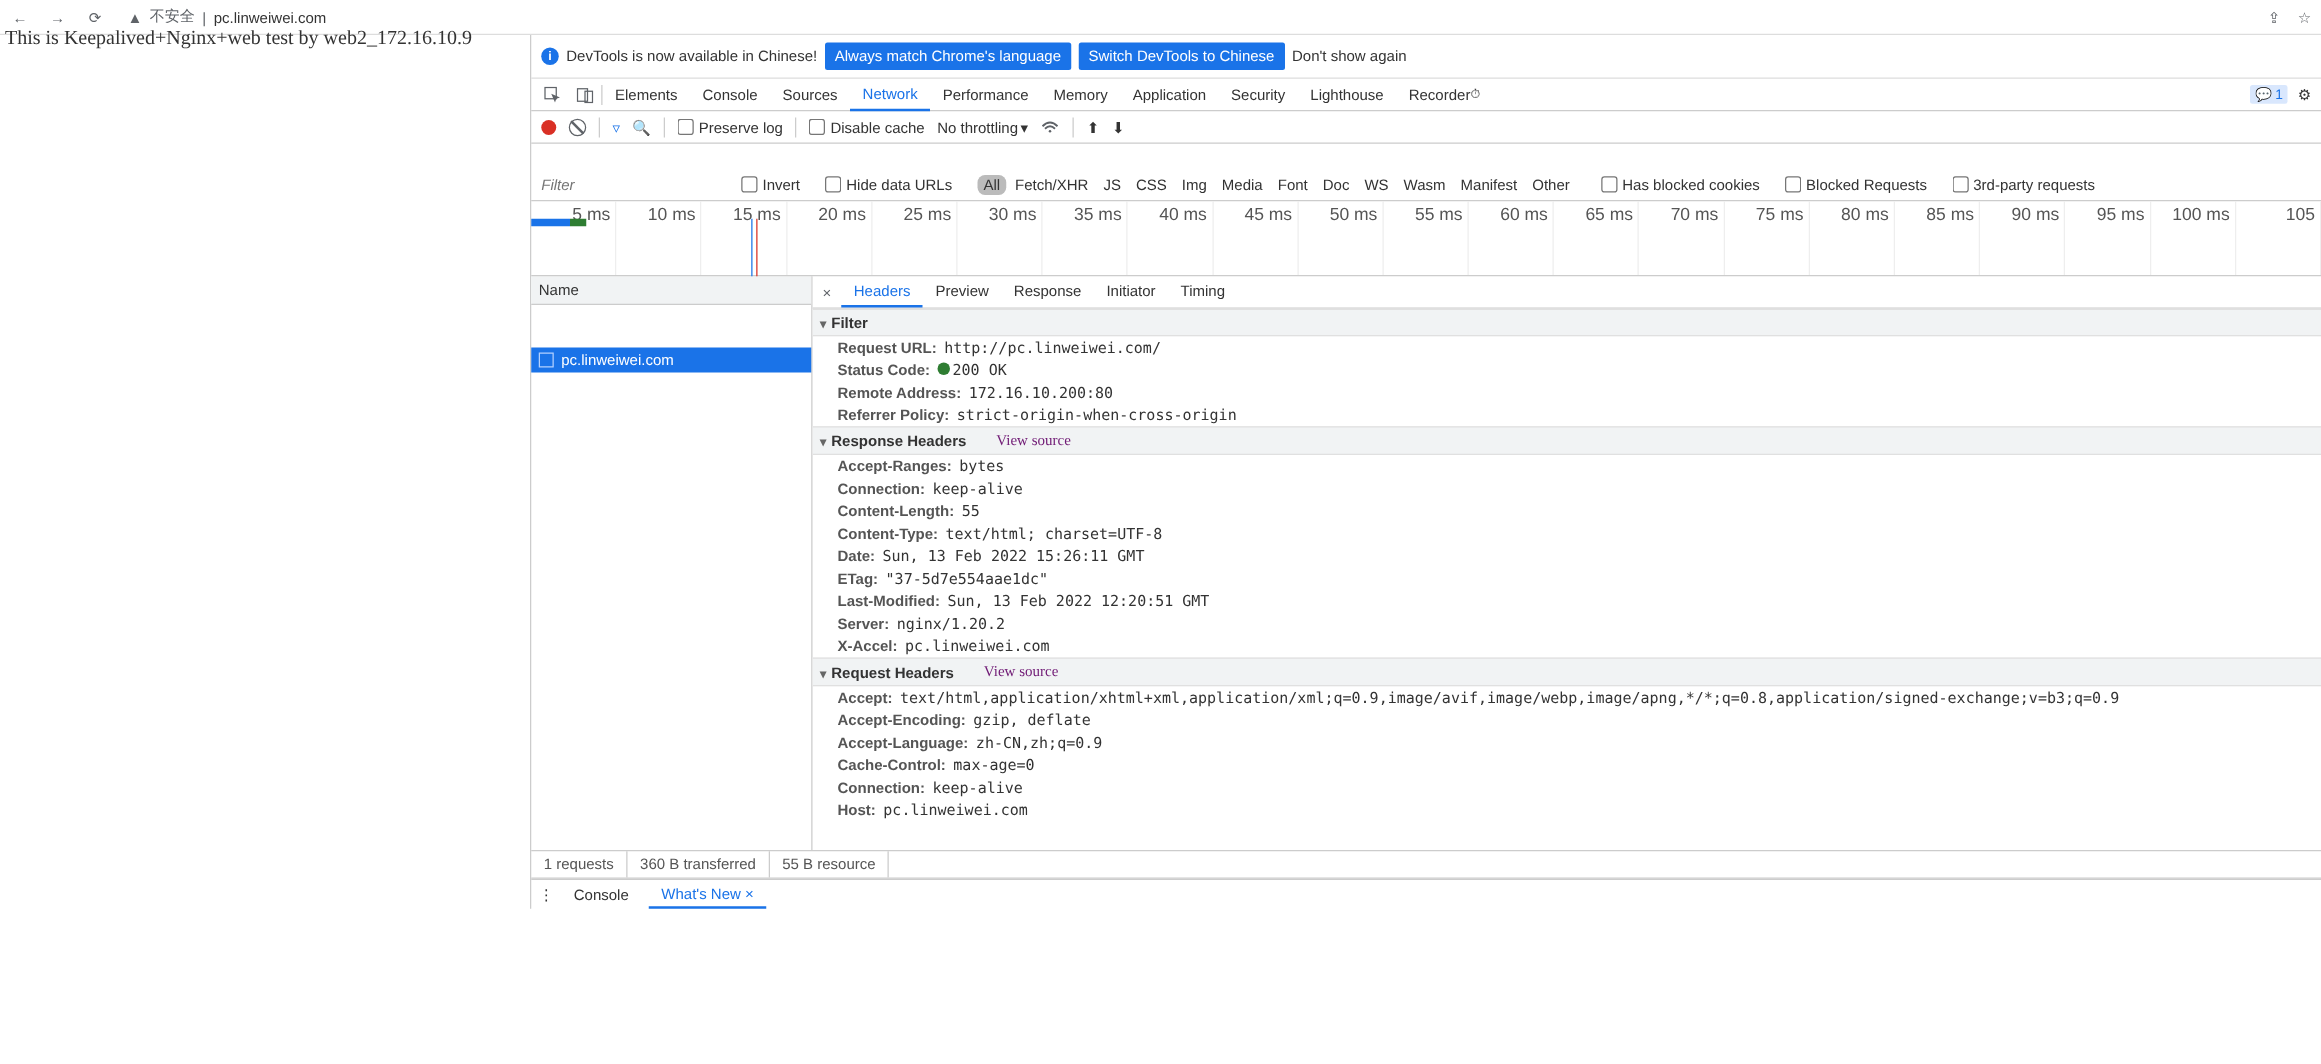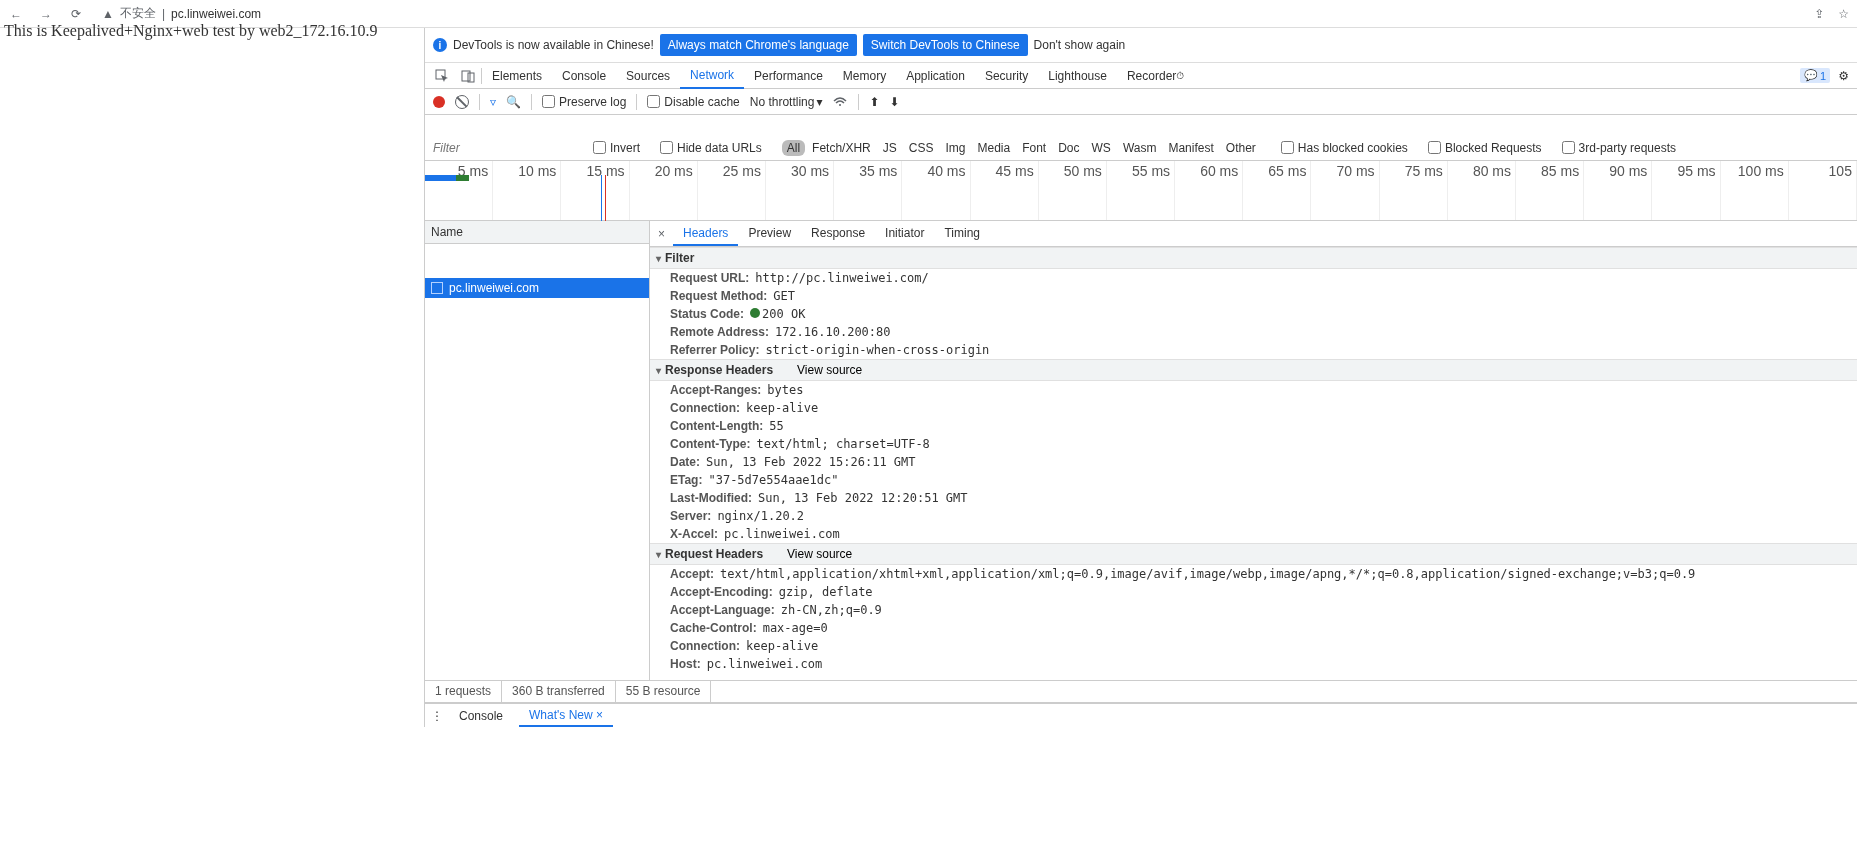--- a/index.html
+++ b/index.html
@@ -53,21 +53,21 @@
 .request-row { background: #1a73e8; color: #fff; padding: 3px 6px; display: flex; align-items: center; gap: 6px; cursor: pointer; }
 .file-icon { width: 12px; height: 12px; border: 1px solid #b3d1ff; background: transparent; display: inline-block; }
 
 .details { flex: 1; display: flex; flex-direction: column; overflow: hidden; }
 .detail-tabs { display: flex; align-items: center; border-bottom: 1px solid #ccc; height: 26px; }
 .dtab { padding: 4px 10px; cursor: pointer; color: #333; }
 .dtab.active { color: #1a73e8; border-bottom: 2px solid #1a73e8; }
 .close-x { padding: 4px 8px; color: #5f6368; cursor: pointer; }
 
 .section-head { background: #f1f3f4; padding: 3px 6px; font-weight: bold; display: flex; align-items: center; gap: 4px; border-bottom: 1px solid #e0e0e0; border-top: 1px solid #e0e0e0; }
-.section-head .src { font-weight: normal; margin-left: 20px; color: #000000; }
+.section-head .src { font-weight: normal; margin-left: 20px; color: #701a75; font-family: Liberation Serif, serif; }
 .caret::before { content: "▾"; font-size: 10px; color: #666; }
 .kv-row { padding: 2px 6px 2px 20px; display: flex; gap: 6px; }
 .kv-row .k { font-weight: bold; color: #555; }
 .kv-row .v { font-family: Consolas, monospace; color: #333; }
 .status-dot { width: 10px; height: 10px; border-radius: 50%; background: #2e7d32; display: inline-block; margin-right: 2px; }
 
 .status-bar { display: flex; border-bottom: 1px solid #ccc; height: 22px; }
 .status-cell { padding: 3px 10px; border-right: 1px solid #ccc; color: #555; }
 
 .drawer { display: flex; align-items: center; height: 24px; border-top: 1px solid #ccc; padding-left: 6px; gap: 6px; }
@@ -260,24 +260,20 @@
       <div class="section-head">
           <span class="caret"></span>
           <span>Filter</span>
         </div>
       <div id="general-rows">
           <div class="kv-row">
             <span class="k">Request URL:</span>
             <span class="v">http://pc.linweiwei.com/</span>
           </div>
           <div class="kv-row">
-            <span class="k">Request Method:</span>
-            <span class="v">GET</span>
-          </div>
-          <div class="kv-row">
             <span class="k">Status Code:</span>
             <span class="v"><span class="status-dot"></span>200 OK</span>
           </div>
           <div class="kv-row">
             <span class="k">Remote Address:</span>
             <span class="v">172.16.10.200:80</span>
           </div>
           <div class="kv-row">
             <span class="k">Referrer Policy:</span>
             <span class="v">strict-origin-when-cross-origin</span>

